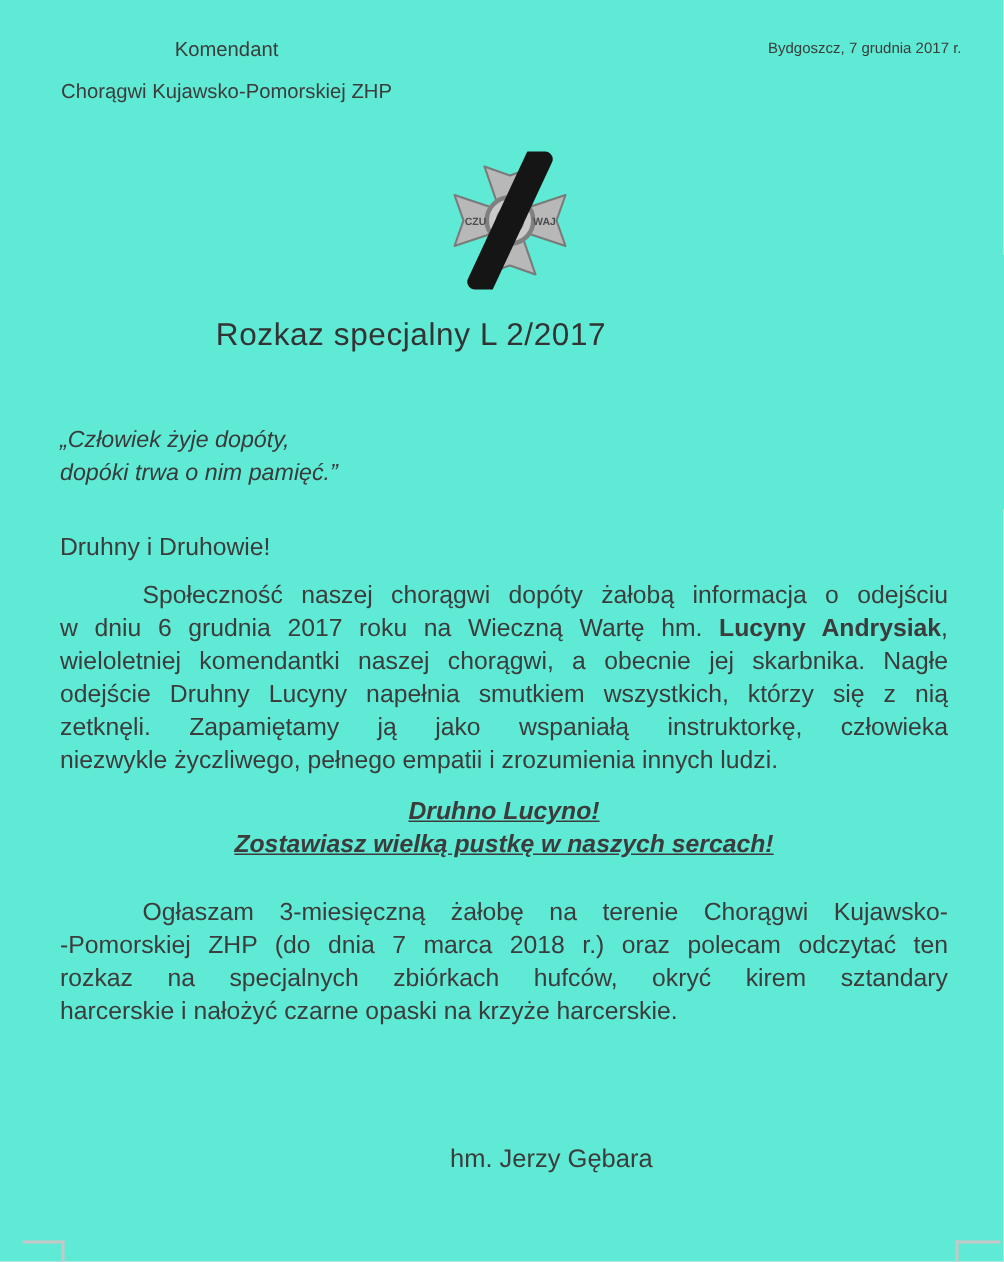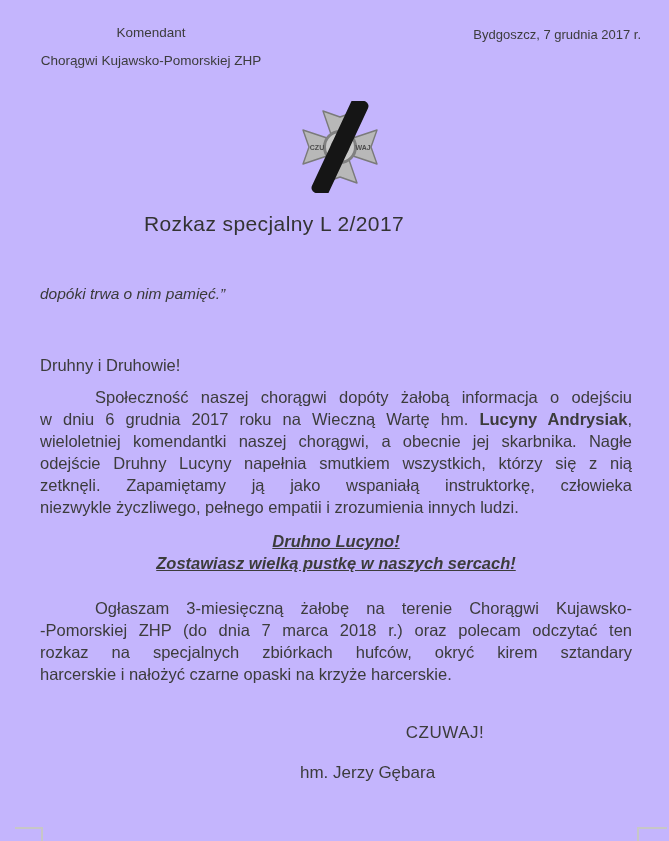--- a/index.html
+++ b/index.html
@@ -1,31 +1,31 @@
 <!DOCTYPE html>
 <html><head>
 <meta charset="utf-8">
 <style>
   html,body { margin:0; padding:0; background:#e9e9e9; }
   .page {
     position:relative;
     width:669px; height:841px;
     margin:0 auto;
-    background:#c4b5fd;
+    background:#5eead4;
     font-family:"Liberation Sans", sans-serif;
     color:#3c3c3c;
     overflow:hidden;
   }
   .abs { position:absolute; }
 
   
   .sender { left:40px; top:25px; width:222px; text-align:center; font-size:13.5px; line-height:16px; }
   .sender .l1 { display:block; }
   .sender .l2 { display:block; margin-top:12px; white-space:nowrap; }
-  .dateline { right:28px; top:27px; font-size:13px; }
+  .dateline { right:28px; top:27px; font-size:10px; }
 
   
   .emblem { left:296px; top:101px; width:88px; height:92px; }
 
   
   .doc-title { left:0; top:212px; width:548px; text-align:center;
     font-size:21px; letter-spacing:0.4px; color:#333333; }
 
   
   .quote { left:40px; top:283px; font-style:italic; font-size:15.5px; line-height:22px; color:#3a3a3a; }
@@ -82,20 +82,21 @@
       <text x="21" y="49" font-size="7" font-weight="bold" fill="#4c4c4c" text-anchor="middle">CZU</text>
       <text x="67" y="49" font-size="7" font-weight="bold" fill="#4c4c4c" text-anchor="middle">WAJ</text>
 
       <rect x="35" y="-6" width="18" height="104" rx="5" fill="#151515" transform="rotate(25 44 46)"></rect>
     </svg>
   </div>
 
   <div class="abs doc-title">Rozkaz specjalny L 2/2017</div>
 
   <div class="abs quote">
+    <div>„Człowiek żyje dopóty,</div>
     <div>dopóki trwa o nim pamięć.”</div>
   </div>
 
   <div class="abs salutation">Druhny i Druhowie!</div>
 
   <div class="abs bodyblock para1">
     <div class="jline indent">Społeczność naszej chorągwi dopóty żałobą informacja o odejściu</div>
     <div class="jline"><span>w dniu 6 grudnia 2017 roku na Wieczną Wartę hm.</span> <span class="b">Lucyny Andrysiak</span><span>,</span></div>
     <div class="jline">wieloletniej komendantki naszej chorągwi, a obecnie jej skarbnika. Nagłe</div>
     <div class="jline">odejście Druhny Lucyny napełnia smutkiem wszystkich, którzy się z nią</div>
@@ -108,19 +109,18 @@
     <div>Zostawiasz wielką pustkę w naszych sercach!</div>
   </div>
 
   <div class="abs bodyblock para2">
     <div class="jline indent">Ogłaszam 3-miesięczną żałobę na terenie Chorągwi Kujawsko-</div>
     <div class="jline">-Pomorskiej ZHP (do dnia 7 marca 2018 r.) oraz polecam odczytać ten</div>
     <div class="jline">rozkaz na specjalnych zbiórkach hufców, okryć kirem sztandary</div>
     <div class="jlast">harcerskie i nałożyć czarne opaski na krzyże harcerskie.</div>
   </div>
 
-  <div class="abs closing-salute">CZUWAJ!</div>
   <div class="abs signature">hm. Jerzy Gębara</div>
 
   <div class="abs cropmark left"></div>
   <div class="abs cropmark right"></div>
 
 </div>
 
 </body></html>

